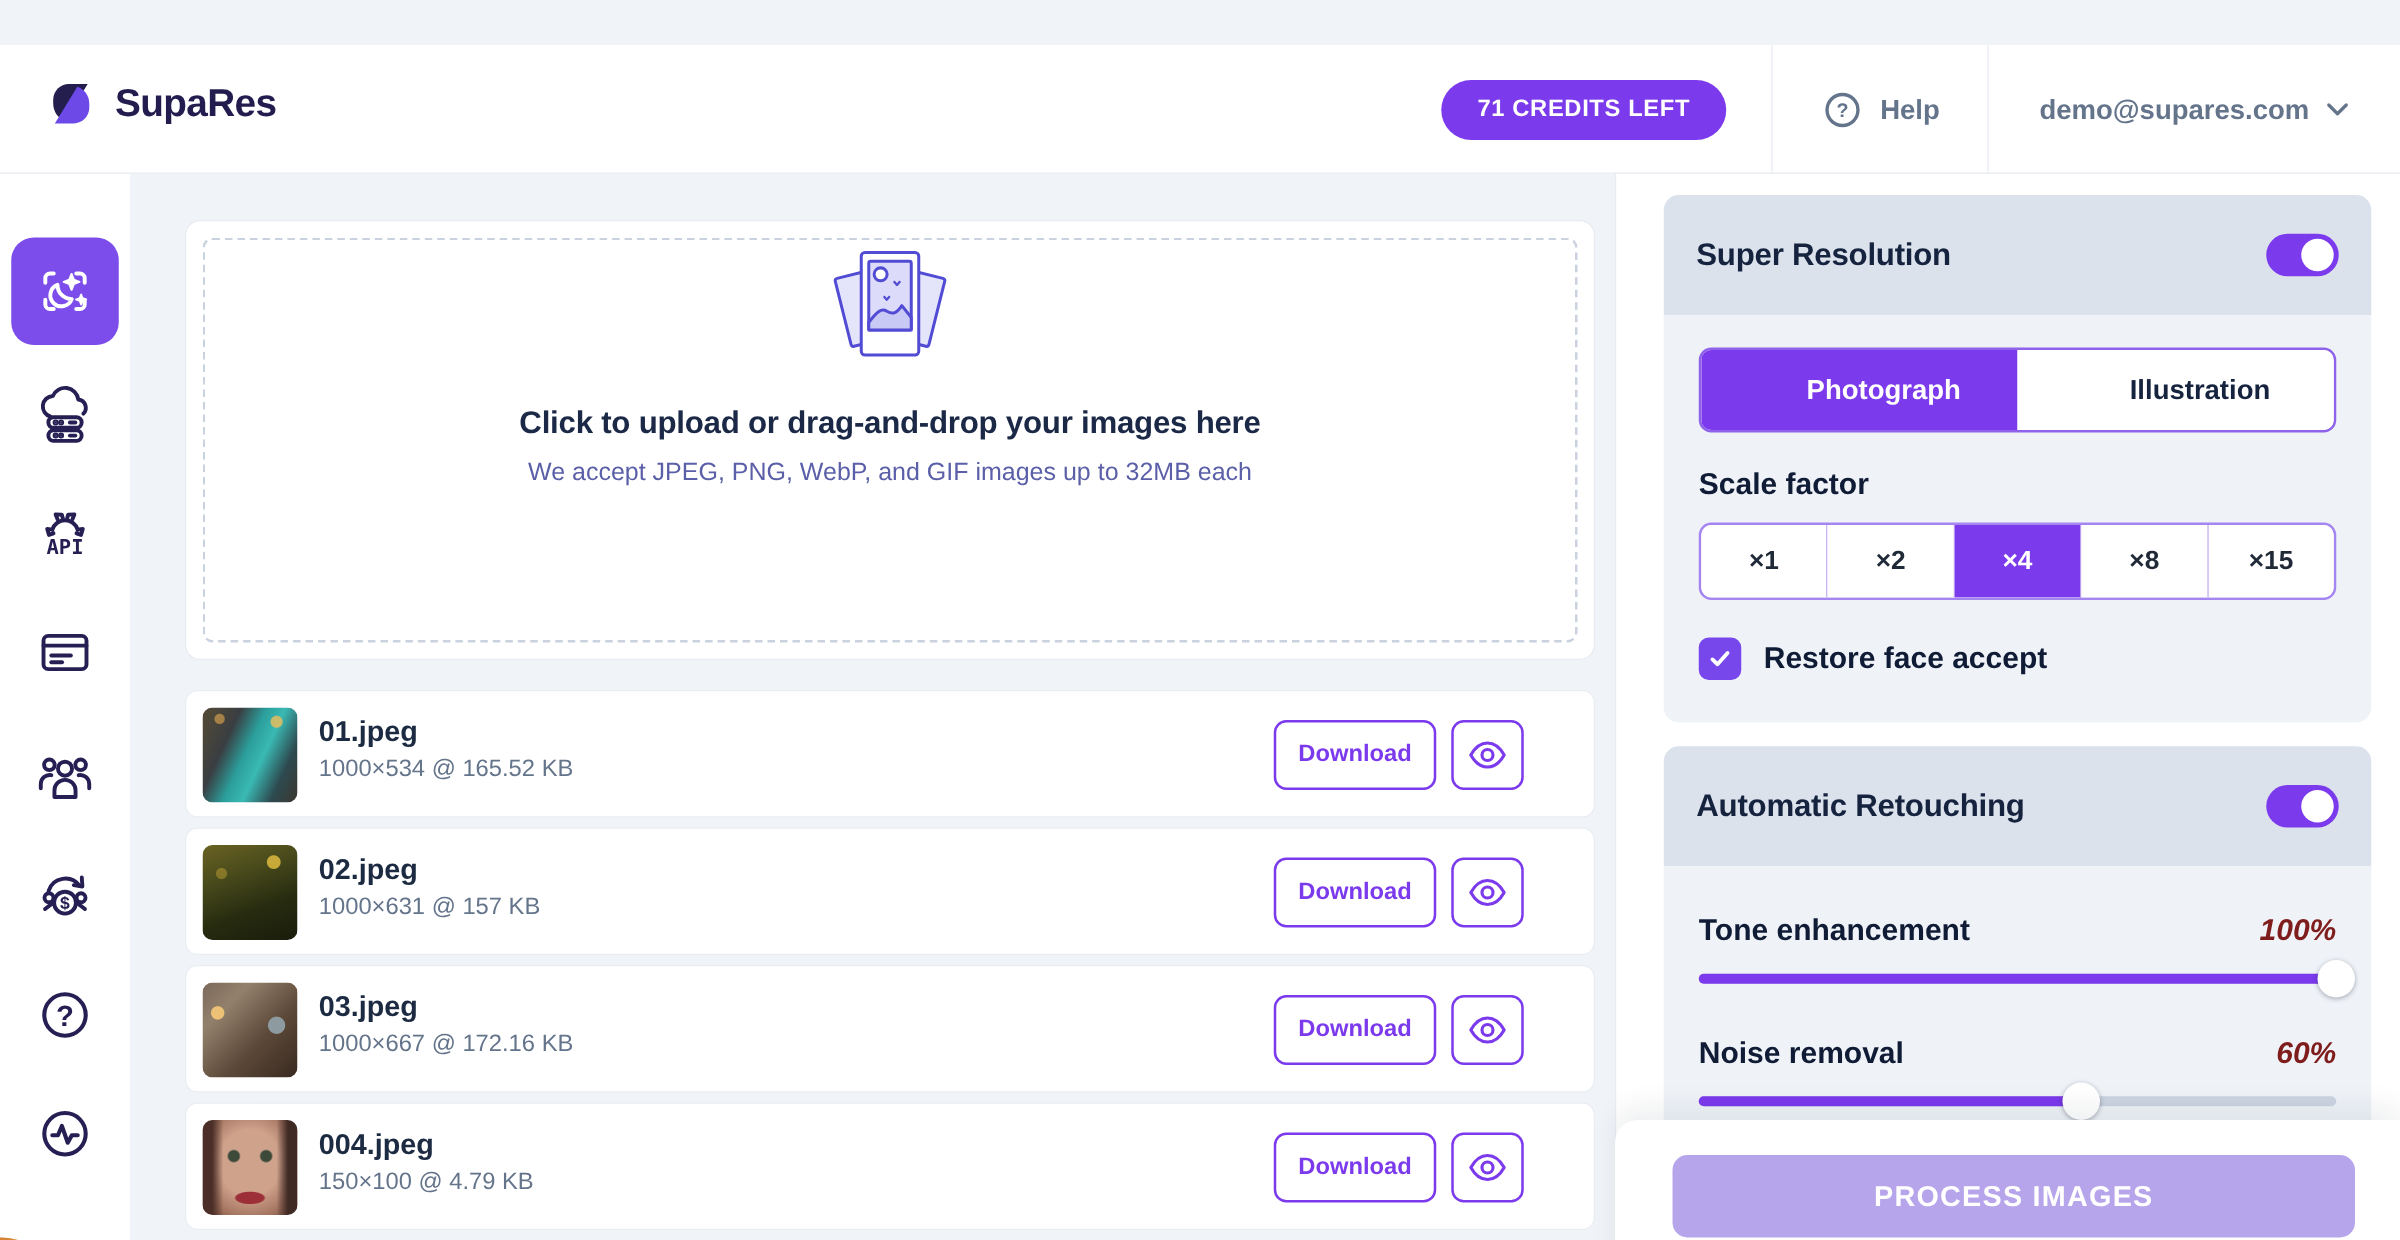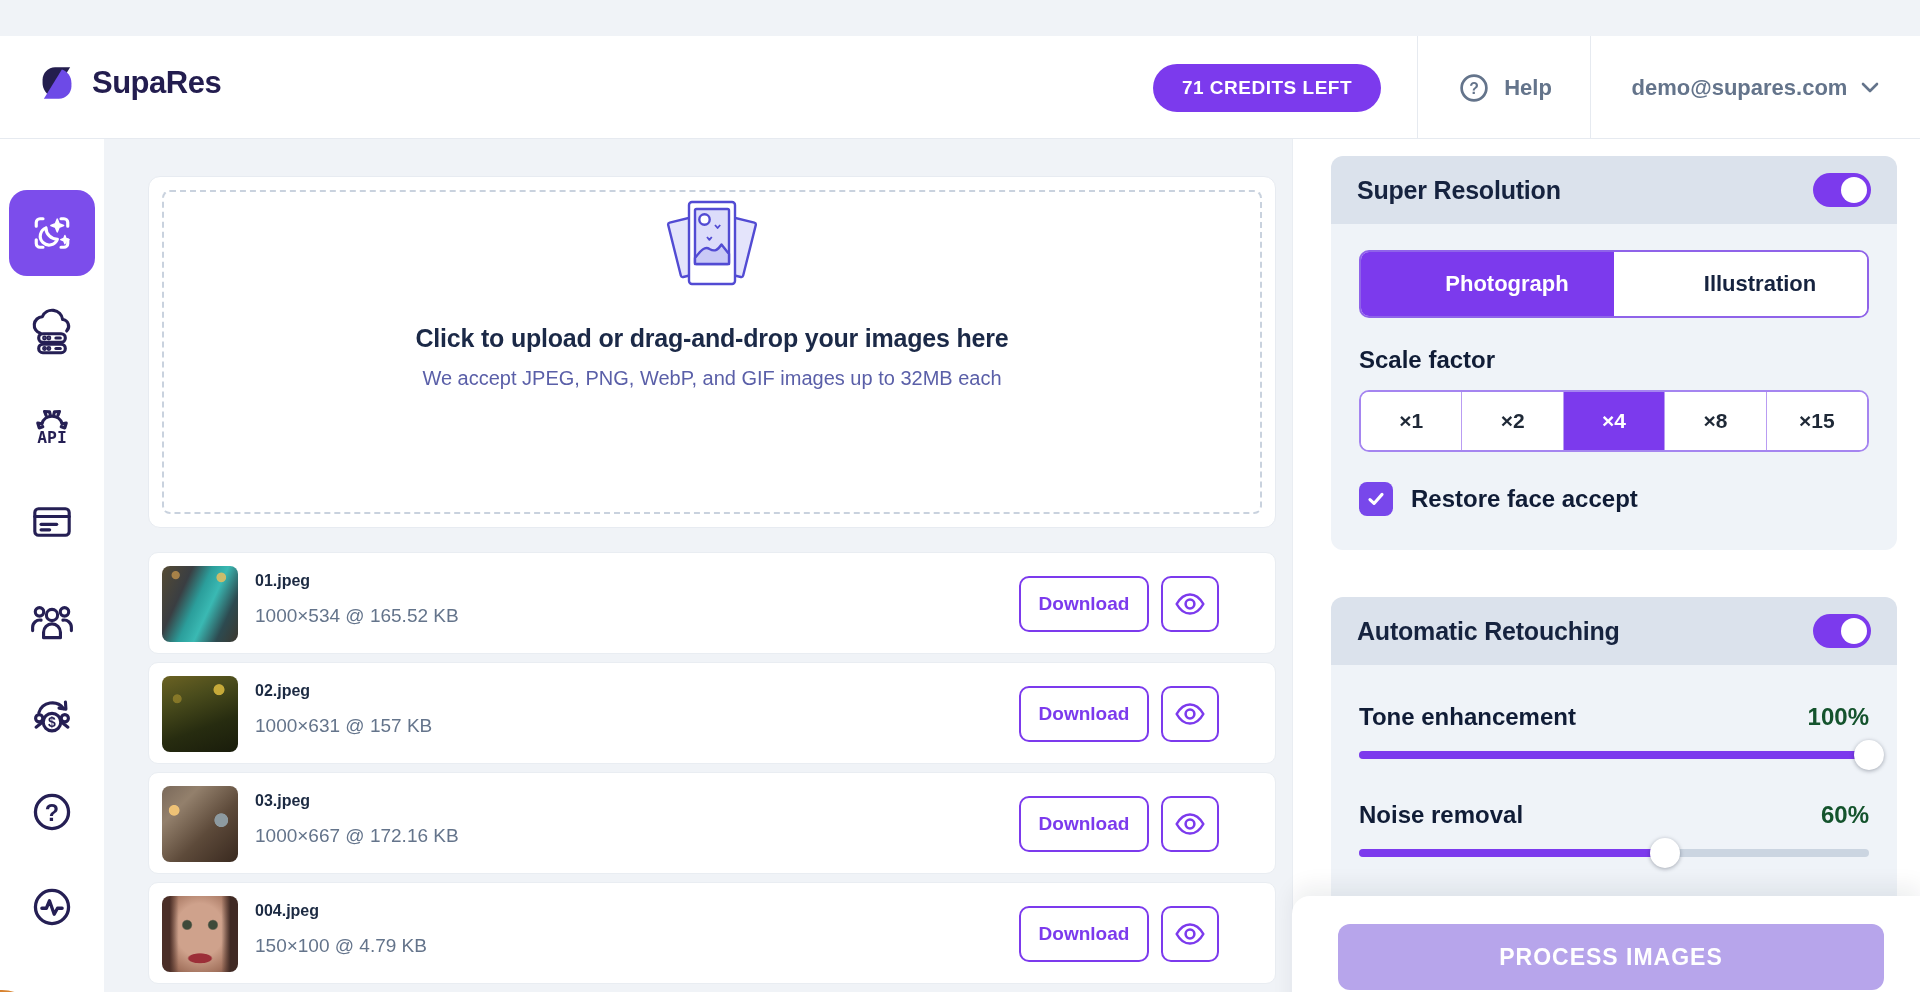--- a/index.html
+++ b/index.html
@@ -22,21 +22,21 @@
   .side-item.active-tile { left:9px; width:86px; height:86px; background:#7C4DEB; border-radius:18px; }
 
   
   .upload-card { position:absolute; left:148px; top:140px; width:1128px; height:352px; background:#FFFFFF; border:1px solid #E7EBF1; border-radius:12px; z-index:10; }
   .upload-dash { position:absolute; inset:13px; border:2px dashed #C9D2DE; border-radius:8px; display:flex; flex-direction:column; align-items:center; cursor:pointer; }
   .upload-headline { margin-top:30px; font-size:25px; font-weight:800; color:#1B2947; letter-spacing:-0.2px; }
   .upload-subtext { margin-top:14px; font-size:20px; font-weight:500; color:#5A5FA8; }
 
   .file-row { position:absolute; left:148px; width:1128px; height:102px; background:#FFFFFF; border:1px solid #E9EDF2; border-radius:10px; z-index:10; }
   .thumb { position:absolute; left:13px; top:13px; width:76px; height:76px; border-radius:8px; }
-  .file-name { position:absolute; left:106px; top:19px; font-size:16px; font-weight:800; color:#1C2A42; }
+  .file-name { position:absolute; left:106px; top:19px; font-size:23px; font-weight:800; color:#1C2A42; }
   .file-meta { position:absolute; left:106px; top:52px; font-size:19px; font-weight:500; color:#64748B; }
   .dl-btn { position:absolute; right:126px; top:23px; width:130px; height:56px; border:2px solid #7C3AED; border-radius:10px; background:#FFFFFF; color:#7C3AED; font-size:19px; font-weight:800; display:flex; align-items:center; justify-content:center; cursor:pointer; }
   .eye-btn { position:absolute; right:56px; top:23px; width:58px; height:56px; border:2px solid #7C3AED; border-radius:10px; background:#FFFFFF; display:flex; align-items:center; justify-content:center; cursor:pointer; }
 
   .thumb-1 { background:
       radial-gradient(circle at 78% 15%, rgba(240,190,90,.8) 0 5%, transparent 6%),
       radial-gradient(circle at 18% 12%, rgba(230,170,80,.6) 0 4%, transparent 5%),
       linear-gradient(115deg,#554b34 0%,#3a3e42 28%,#2b9e9b 46%,#3ab9b3 60%,#2d4a50 80%,#3c372e 100%); }
   .thumb-2 { background:
       radial-gradient(circle at 75% 18%, rgba(212,180,60,.9) 0 6%, transparent 7%),
@@ -49,21 +49,21 @@
   .thumb-4 { background:
       radial-gradient(ellipse 24% 10% at 50% 82%, #9c2f38 0 60%, transparent 70%),
       radial-gradient(circle at 33% 38%, #3d4a3a 0 6%, transparent 8%),
       radial-gradient(circle at 67% 38%, #3d4a3a 0 6%, transparent 8%),
       linear-gradient(90deg,#4a2e27 0 10%, transparent 22% 78%, #402a24 90% 100%),
       radial-gradient(ellipse at 50% 45%, #cfa28c 0 45%, #a4745f 75%, #6b463a 100%); }
 
   
   .panel { position:absolute; left:1292px; top:103px; width:628px; height:889px; background:#FFFFFF; border-left:1px solid #E9EDF2; z-index:20; }
   .card { position:absolute; left:38px; width:566px; border-radius:12px; }
-  .card-header { height:68px; background:#DBE2EC; border-radius:12px 12px 0 0; display:flex; align-items:center; justify-content:space-between; padding:0 26px; }
+  .card-header { height:96px; background:#DBE2EC; border-radius:12px 12px 0 0; display:flex; align-items:center; justify-content:space-between; padding:0 26px; }
   .card-title { font-size:25px; font-weight:800; color:#16233F; letter-spacing:-0.2px; }
   .card-body { background:#EFF3F8; border-radius:0 0 12px 12px; padding:26px 28px 30px; }
   .toggle { width:58px; height:34px; border-radius:17px; background:#7C3AED; position:relative; cursor:pointer; flex:none; }
   .toggle .knob { position:absolute; right:4px; top:4px; width:26px; height:26px; border-radius:50%; background:#FFFFFF; }
 
   .segmented { display:flex; height:68px; border:2px solid #8F63E9; border-radius:10px; overflow:hidden; background:#FFFFFF; }
   .seg-opt { flex:1; display:flex; align-items:center; justify-content:center; font-size:22px; font-weight:800; color:#16233F; cursor:pointer; background:#FFFFFF;padding-left:39px; }
   .seg-opt.active { background:#7C3AED; color:#FFFFFF; }
 
   .group-label { margin-top:28px; font-size:24px; font-weight:700; color:#101C36; }
@@ -71,21 +71,21 @@
   .scale-opt { flex:1; display:flex; align-items:center; justify-content:center; font-size:21px; font-weight:800; color:#1F2937; border-right:1.5px solid #B99CF2; cursor:pointer; background:#FFFFFF; }
   .scale-opt:last-child { border-right:none; }
   .scale-opt.active { background:#7C3AED; color:#FFFFFF; }
 
   .check-row { margin-top:30px; display:flex; align-items:center; gap:18px; padding-bottom:4px; }
   .checkbox { width:34px; height:34px; border-radius:8px; background:#7847EB; display:flex; align-items:center; justify-content:center; cursor:pointer; flex:none; }
   .check-label { font-size:24px; font-weight:800; color:#101C36; }
 
   .slider-row { display:flex; align-items:center; justify-content:space-between; }
   .slider-label { font-size:24px; font-weight:800; color:#101C36; }
-  .slider-value { font-size:24px; font-weight:800; color:#14532d; }
+  .slider-value { font-size:24px; font-weight:800; color:#7f1d1d;font-style:italic; }
   .slider-track { position:relative; margin-top:20px; height:8px; border-radius:4px; background:#CBD5E1; cursor:pointer; }
   .slider-fill { position:absolute; left:0; top:0; height:8px; border-radius:4px; background:#7C3AED; }
   .slider-knob { position:absolute; top:-11px; width:30px; height:30px; border-radius:50%; background:#FFFFFF; box-shadow:0 1px 4px rgba(15,23,42,.35); }
   .slider-gap { height:42px; }
 
   .panel-footer { position:absolute; left:1292px; bottom:0; width:628px; height:132px; background:#FFFFFF; border-top-left-radius:18px; box-shadow:0 -10px 22px rgba(15,23,42,.07); z-index:25; }
   .process-btn { position:absolute; left:46px; top:28px; width:546px; height:66px; border:none; border-radius:12px; background:#B7A5EB; color:#FFFFFF; font-family:inherit; font-size:23px; font-weight:800; letter-spacing:1px; cursor:pointer; }
 
   .corner-orange { position:absolute; border-radius:50%; z-index:60; }
   .corner-orange.bl { left:-38px; bottom:-42px; width:80px; height:80px; background:radial-gradient(circle at 60% 35%, #E09037 0 30%, #BC5A1E 70%, #A84A18 100%); }

